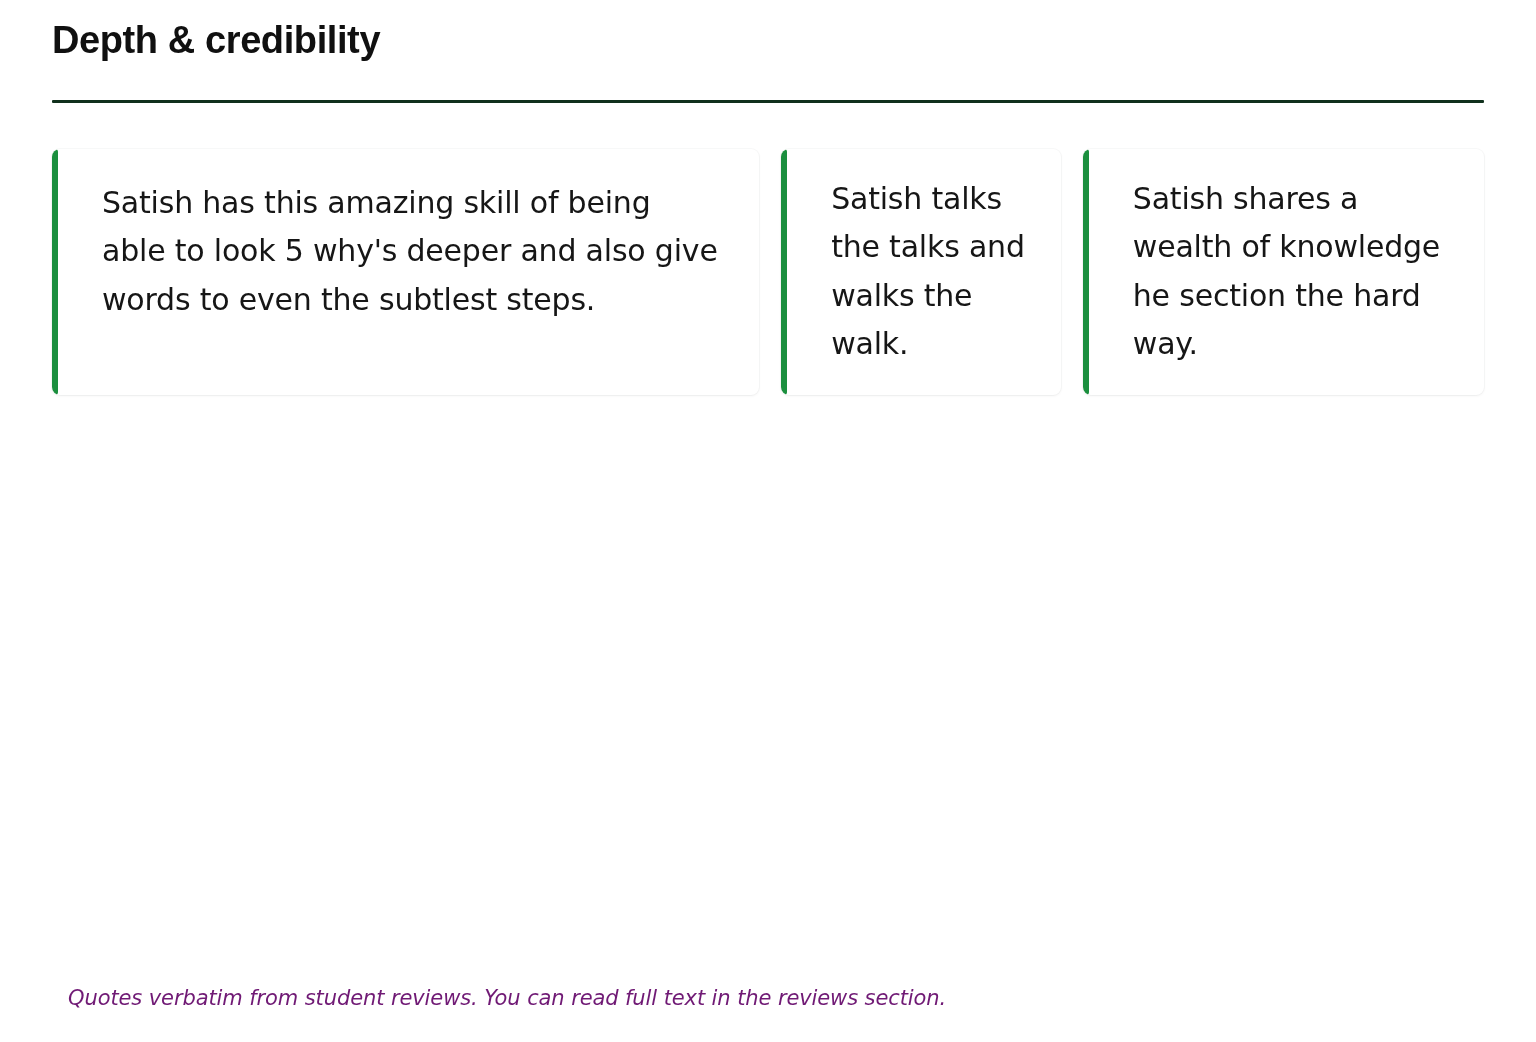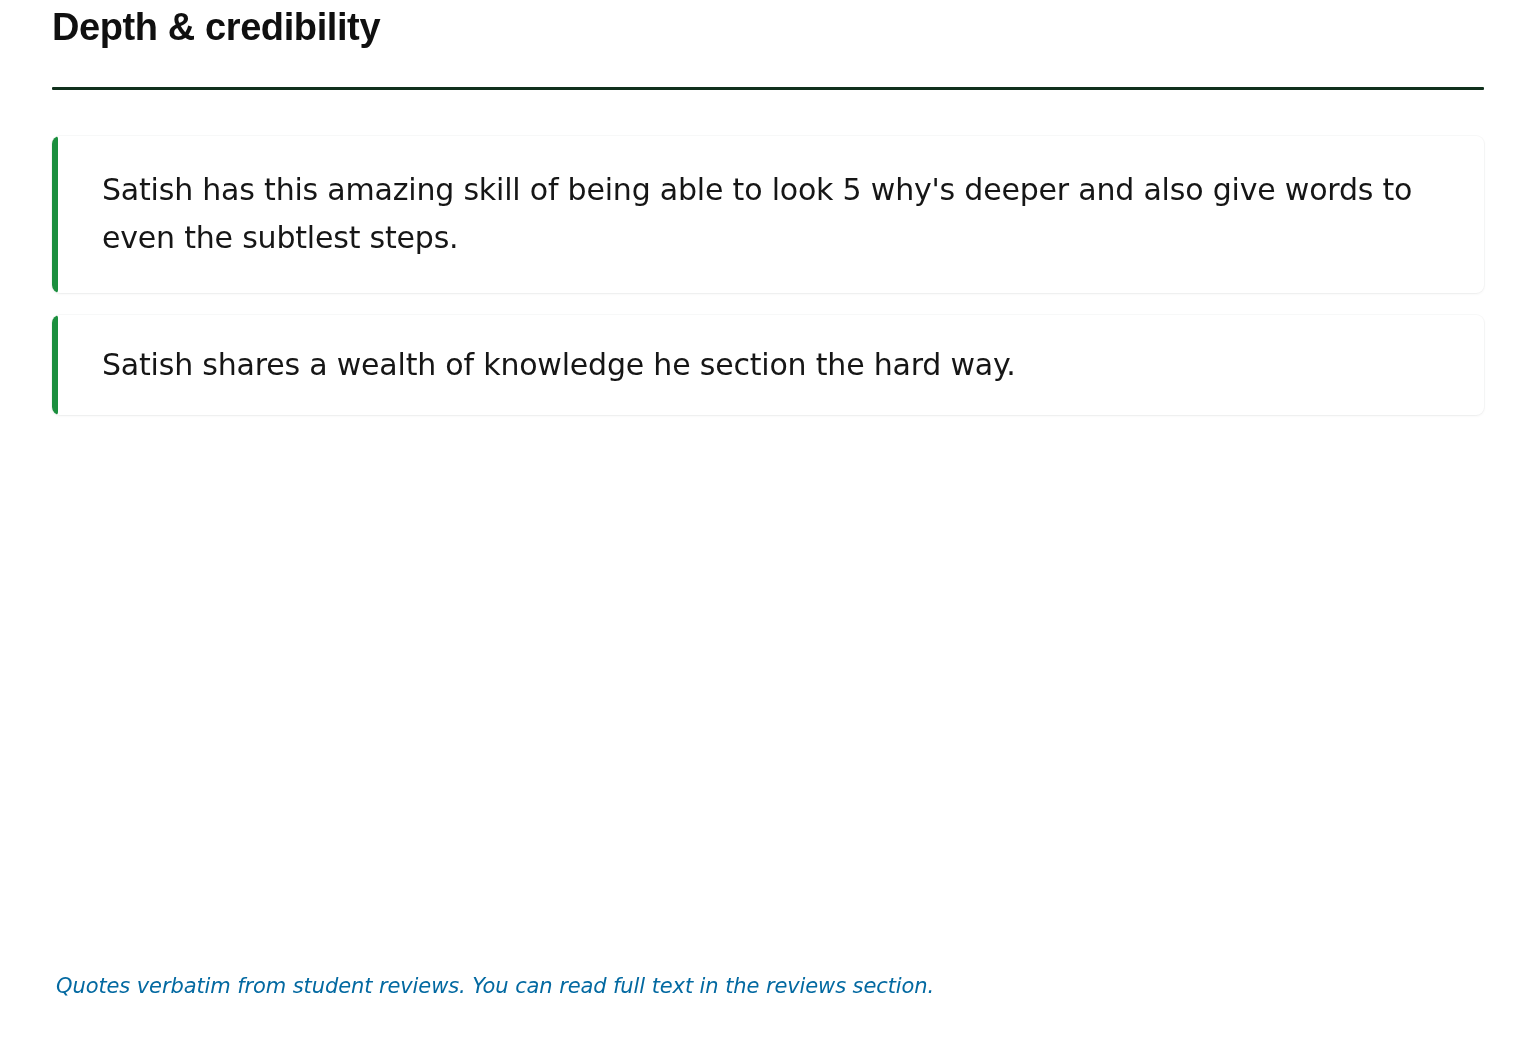--- a/index.html
+++ b/index.html
@@ -20,41 +20,40 @@
     width: 1536px;
     height: 1042px;
     box-sizing: border-box;
     padding: 0 52px;
     background: #ffffff;
   }
 
   
   .section-title {
     margin: 0;
-    padding-top: 5px;
+    padding-top: 18px;
     font-family: "Liberation Sans", sans-serif;
     font-size: 38px;
     font-weight: 700;
     letter-spacing: -0.4px;
     color: #101010;
     line-height: 1.2;
   }
 
   .title-rule {
     margin-top: 36px;
     height: 3px;
     background: #10301c;
     border-radius: 1px;
   }
 
   
   .quote-list {
     margin-top: 46px;
     display: flex;
-    flex-direction: column;
     gap: 22px;
   }
 
   .quote-card {
     position: relative;
     display: flex;
     align-items: stretch;
     background: #ffffff;
     border-radius: 8px;
     box-shadow: 0 1px 3px rgba(16, 24, 20, 0.055),
@@ -90,26 +89,26 @@
     padding-top: 26px;
     padding-bottom: 26px;
   }
 
   
   .footnote {
     position: absolute;
     left: 56px;
     right: 52px;
     top: 972px;
-    margin: 0;
+    margin: 12px;
     font-family: "DejaVu Sans", sans-serif;
     font-style: italic;
     font-size: 21px;
     line-height: 1.35;
-    color: #0369a1;
+    color: #701a75;
     letter-spacing: -0.1px;
   }
 </style>
 </head>
 <body>
 
 <div class="page">
 
   <h1 class="section-title">Depth &amp; credibility</h1>
 
@@ -117,20 +116,26 @@
 
   <div class="quote-list">
 
     <div class="quote-card">
       <div class="quote-accent"></div>
       <div class="quote-body">
         <p class="quote-text">Satish has this amazing skill of being able to look 5 why's deeper and also give words to even the subtlest steps.</p>
       </div>
     </div>
 
+    <div class="quote-card single">
+      <div class="quote-accent"></div>
+      <div class="quote-body">
+        <p class="quote-text">Satish talks the talks and walks the walk.</p>
+      </div>
+    </div>
 
     <div class="quote-card single">
       <div class="quote-accent"></div>
       <div class="quote-body">
         <p class="quote-text">Satish shares a wealth of knowledge he section the hard way.</p>
       </div>
     </div>
 
 
   </div>

